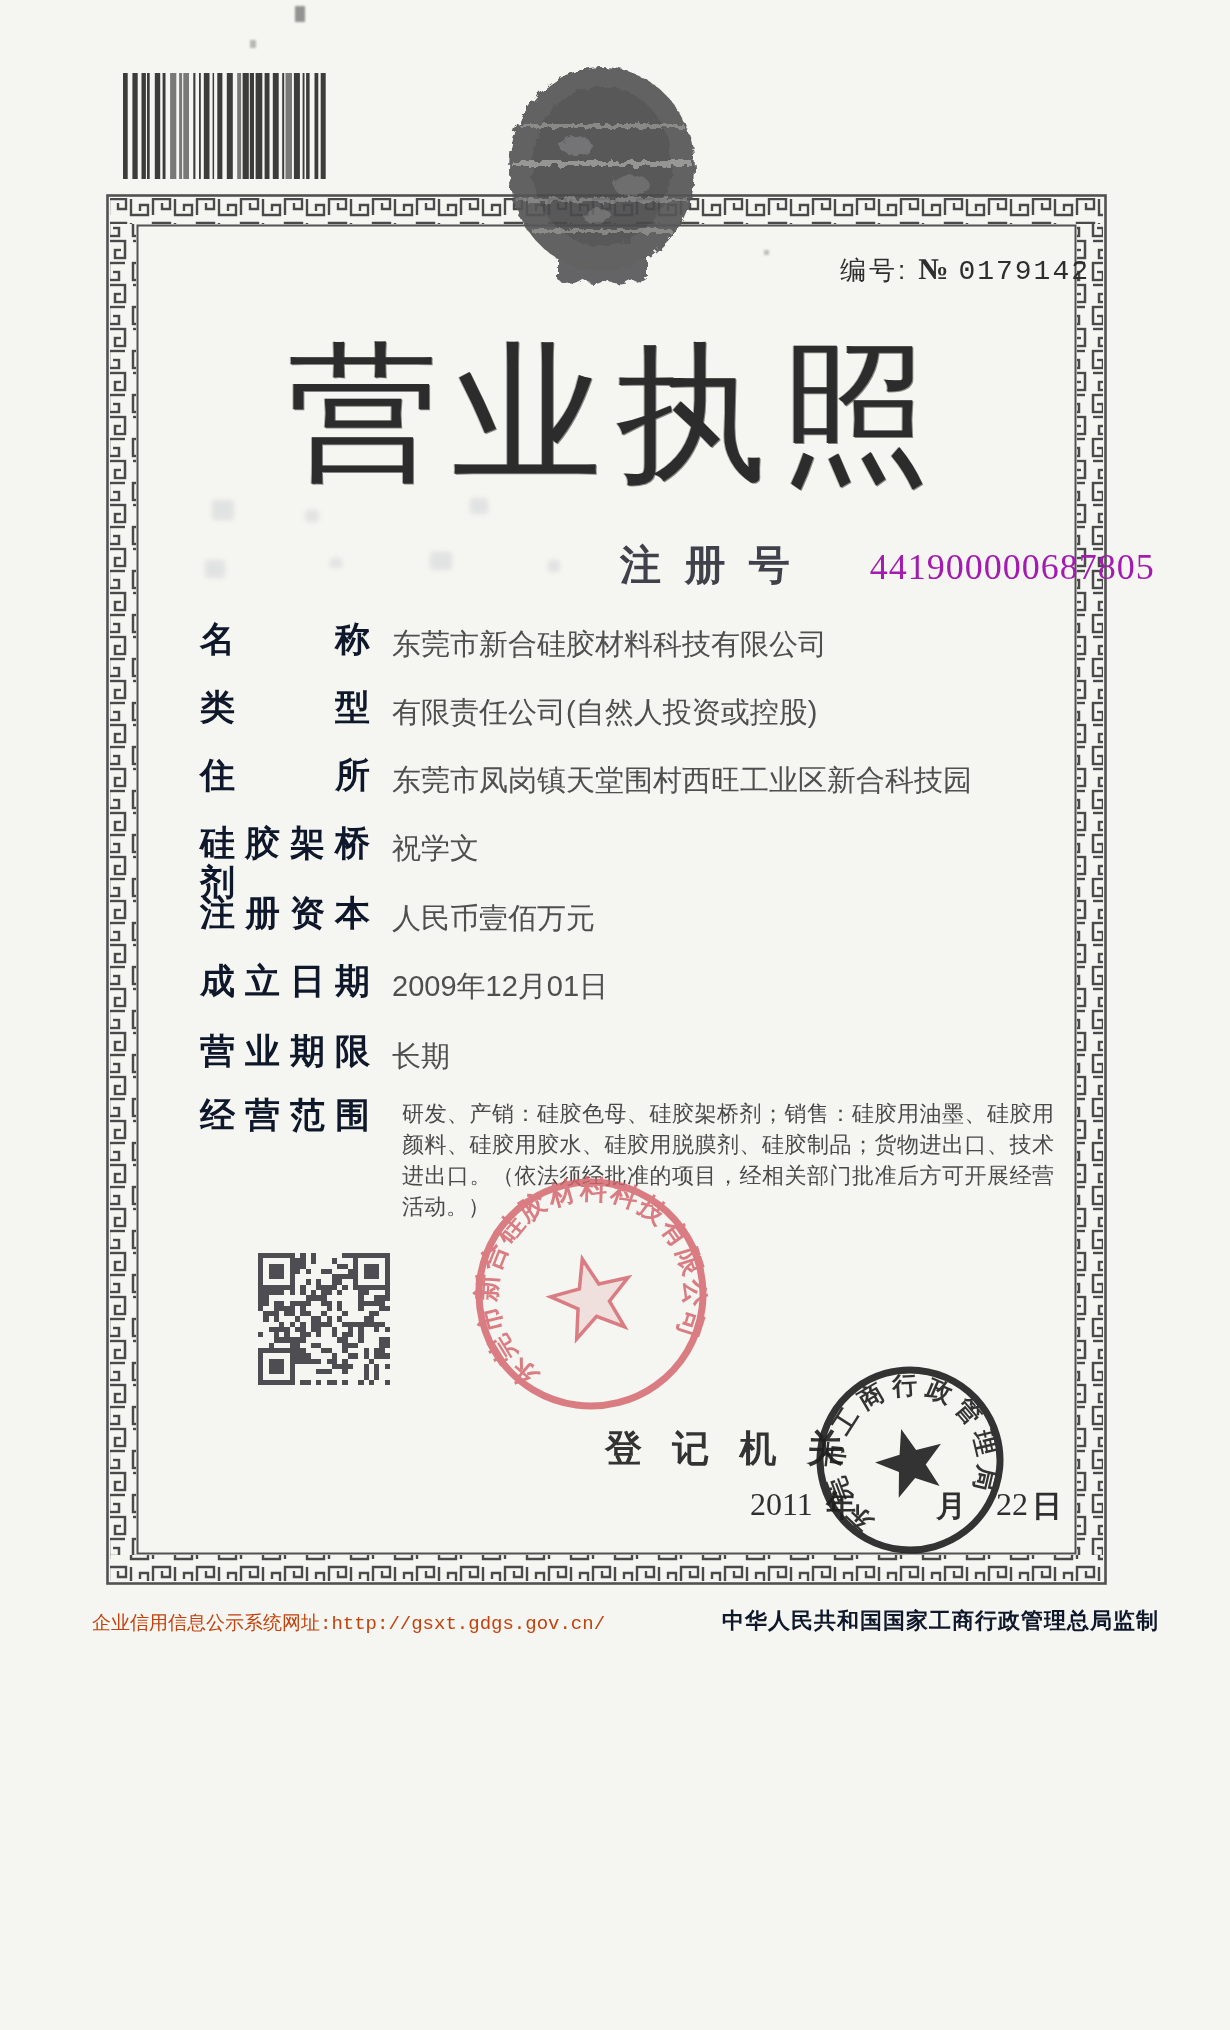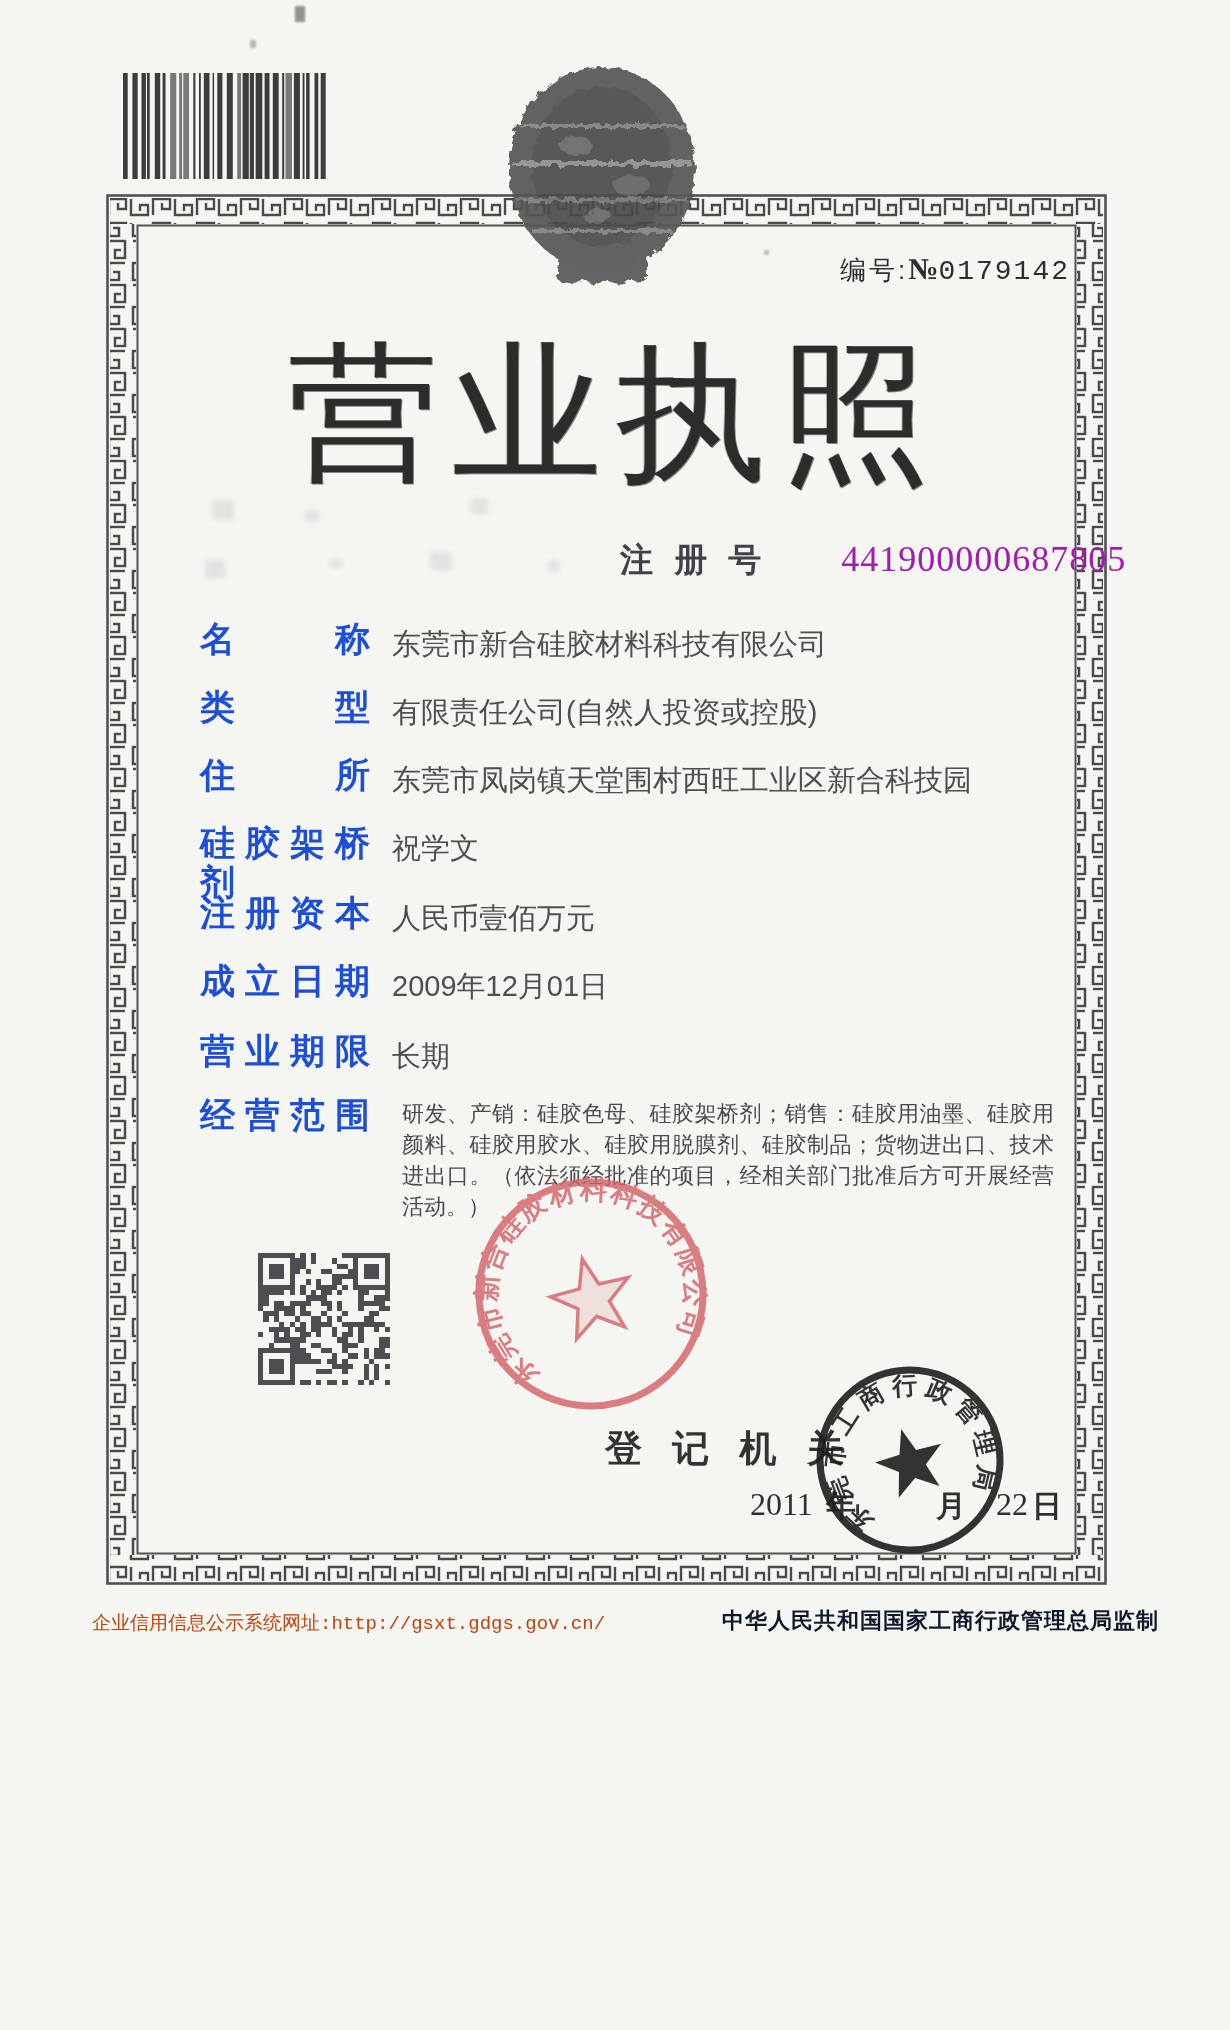--- a/index.html
+++ b/index.html
@@ -13,40 +13,40 @@
   
   .speck{position:absolute;background:#444;filter:blur(1px);}
   .smudge{position:absolute;background:#7d8698;opacity:.16;filter:blur(2.5px);border-radius:3px;}
   
   .barcode{left:123px;top:71px;width:205px;height:110px;}
   
   .emblem{left:492px;top:66px;width:220px;height:240px;}
   
   .frame{left:106px;top:194px;}
   
-  .serial{left:840px;top:252px;width:260px;height:40px;display:flex;align-items:baseline;color:#2e2e2e;}
+  .serial{left:840px;top:252px;width:260px;height:40px;display:flex;align-items:baseline;gap:10px;color:#2e2e2e;}
   .serial-label{font-size:26px;letter-spacing:3px;}
   .no-symbol{font-family:"Liberation Serif",serif;font-weight:700;font-size:30px;}
   .serial-digits{font-family:"Liberation Mono",monospace;font-size:28px;letter-spacing:2px;}
   
   .title{
     left:288px;top:338px;width:660px;
     font-size:150px;line-height:1;font-weight:400;
     letter-spacing:14px;color:#2c2c2c;white-space:nowrap;
     text-shadow:1px 1px 0 rgba(40,40,40,.55), -1px 0 0 rgba(40,40,40,.35);
     filter:blur(.3px);
   }
   
   .regno{left:620px;top:538px;display:flex;align-items:baseline;gap:42px;color:#41414b;}
-  .regno-label{font-size:33px;font-weight:700;letter-spacing:6px;text-align:right;}
+  .regno-label{font-size:41px;font-weight:700;letter-spacing:6px;text-align:right;}
   .regno-value{font-family:"Liberation Serif",serif;font-size:36px;letter-spacing:1px;color:#a21caf;margin-left:32px;}
   
   .row{position:absolute;left:200px;display:flex;}
   .flabel{
-    width:170px;font-size:35px;font-weight:700;color:#1d4ed8;
+    width:170px;font-size:35px;font-weight:700;color:#0f172a;
     text-align:justify;text-align-last:justify;line-height:1.1;flex:none;
   }
   .fvalue{margin-left:22px;font-size:29px;color:#4f4f4f;padding-top:5px;white-space:nowrap;}
   .fvalue.scope{
     white-space:normal;width:652px;font-size:22px;line-height:31px;
     padding-top:2px;color:#4a4a4a;text-align:justify;margin-left:32px;
   }
   
   .qr{left:258px;top:1253px;width:132px;height:132px;}
   

